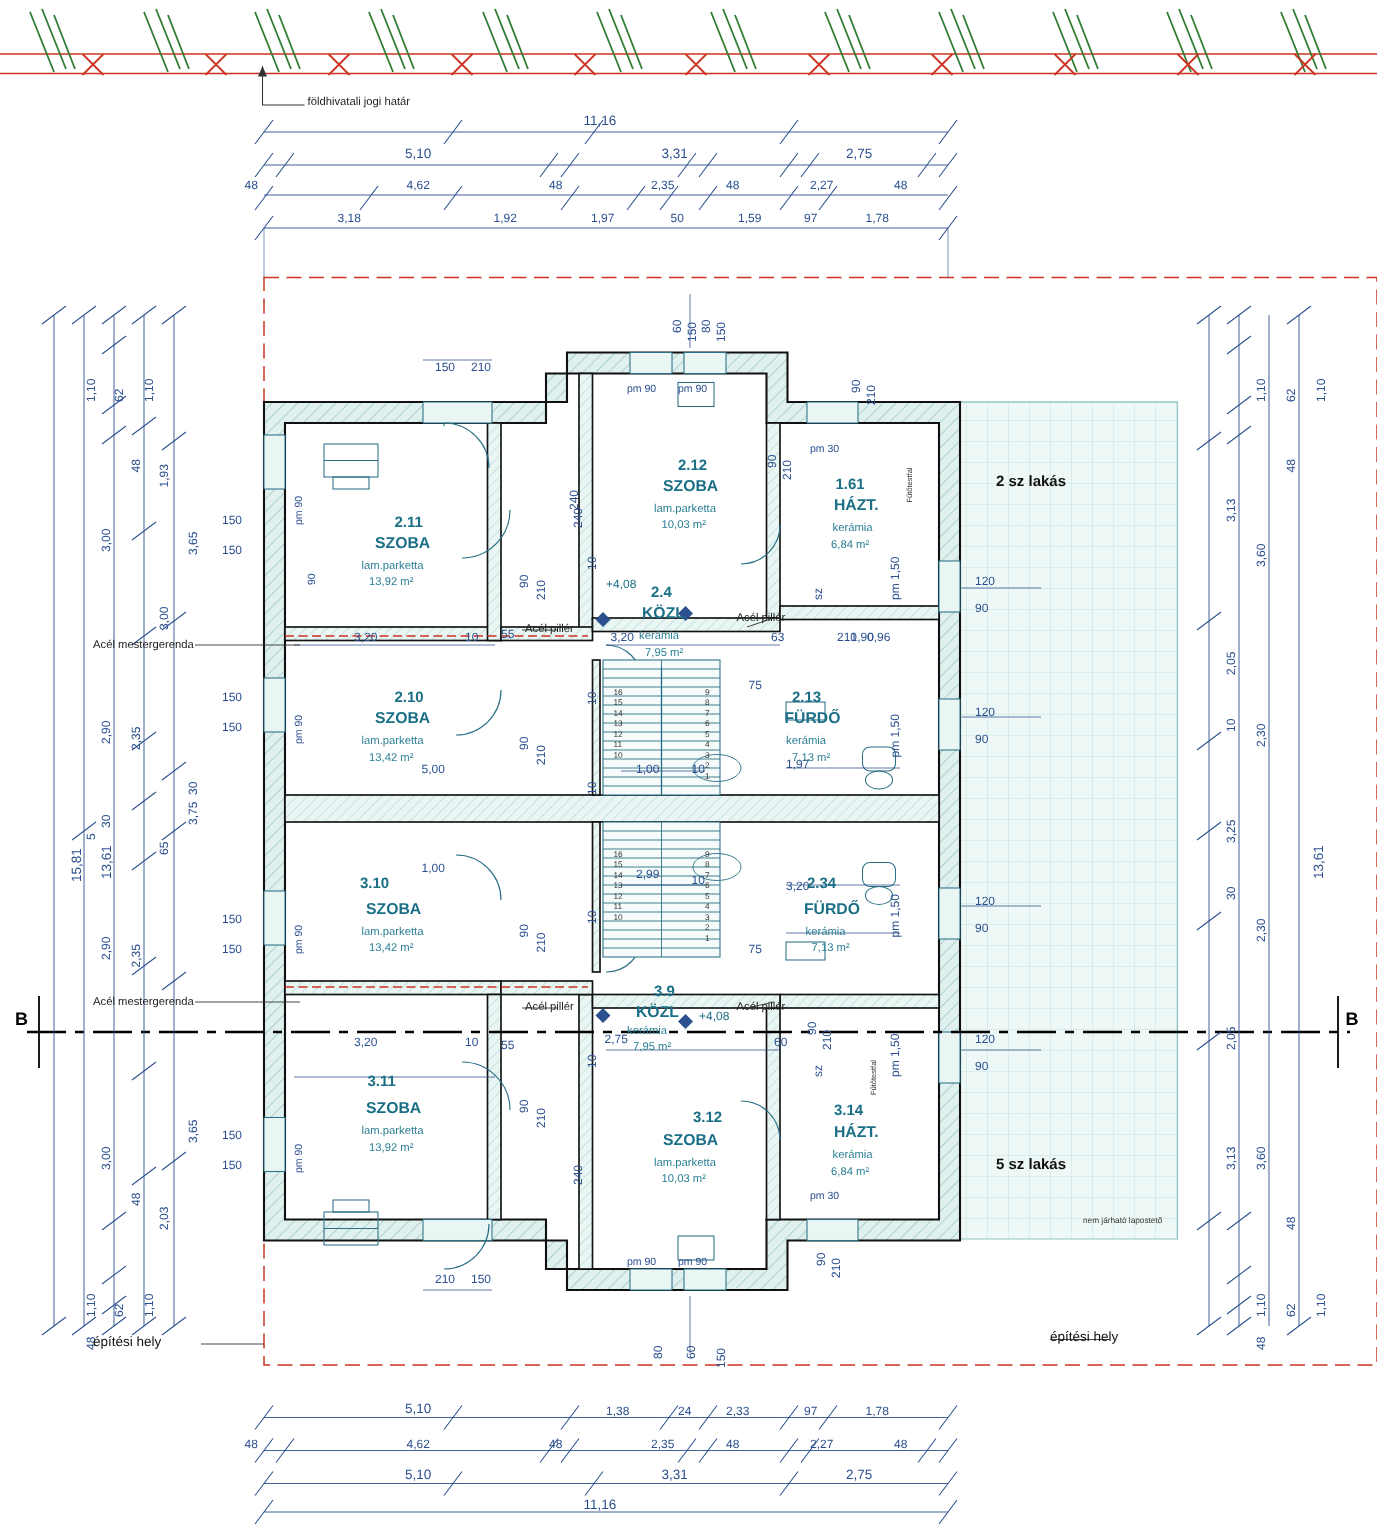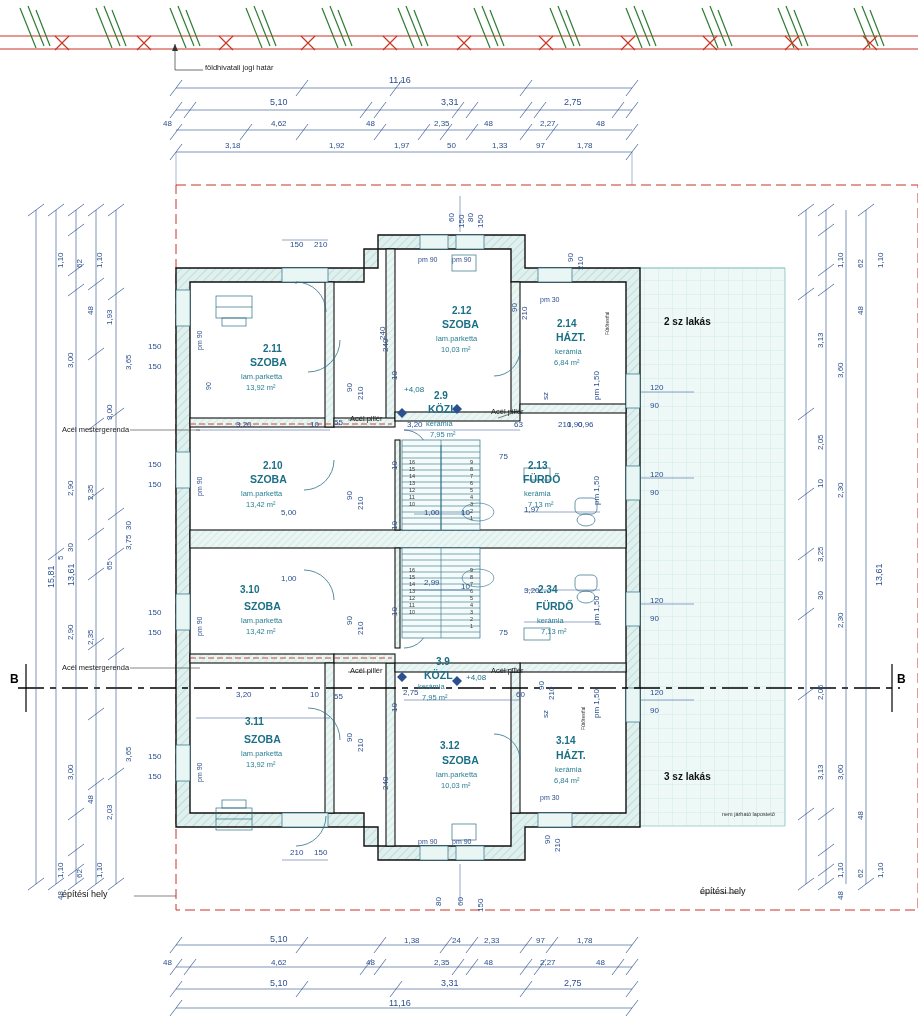--- a/index.html
+++ b/index.html
@@ -339,21 +339,21 @@
 <div class="lbl dim" style="left:366px;top:119px">48</div>
 <div class="lbl dim" style="left:434px;top:119px">2,35</div>
 <div class="lbl dim" style="left:484px;top:119px">48</div>
 <div class="lbl dim" style="left:540px;top:119px">2,27</div>
 <div class="lbl dim" style="left:596px;top:119px">48</div>
 
 <div class="lbl dim" style="left:225px;top:141px">3,18</div>
 <div class="lbl dim" style="left:329px;top:141px">1,92</div>
 <div class="lbl dim" style="left:394px;top:141px">1,97</div>
 <div class="lbl dim" style="left:447px;top:141px">50</div>
-<div class="lbl dim" style="left:492px;top:141px">1,33</div>
+<div class="lbl dim" style="left:492px;top:141px">1,59</div>
 <div class="lbl dim" style="left:536px;top:141px">97</div>
 <div class="lbl dim" style="left:577px;top:141px">1,78</div>
 
 <div class="lbl dimv" style="left:447px;top:222px">60</div>
 <div class="lbl dimv" style="left:457px;top:228px">150</div>
 <div class="lbl dimv" style="left:466px;top:222px">80</div>
 <div class="lbl dimv" style="left:476px;top:228px">150</div>
 
 <div class="lbl dimv" style="left:434px;top:906px">80</div>
 <div class="lbl dimv" style="left:456px;top:906px">60</div>
@@ -567,46 +567,46 @@
 <div class="lbl rno" style="left:263px;top:460px">2.10</div>
 <div class="lbl rname" style="left:250px;top:473px">SZOBA</div>
 <div class="lbl rfin" style="left:241px;top:489px">lam.parketta</div>
 <div class="lbl rarea" style="left:246px;top:500px">13,42 m²</div>
 
 <div class="lbl rno" style="left:452px;top:305px">2.12</div>
 <div class="lbl rname" style="left:442px;top:318px">SZOBA</div>
 <div class="lbl rfin" style="left:436px;top:334px">lam.parketta</div>
 <div class="lbl rarea" style="left:441px;top:345px">10,03 m²</div>
 
-<div class="lbl rno" style="left:557px;top:318px">2.14</div>
+<div class="lbl rno" style="left:557px;top:318px">1.61</div>
 <div class="lbl rname" style="left:556px;top:331px">HÁZT.</div>
 <div class="lbl rfin" style="left:555px;top:347px">kerámia</div>
 <div class="lbl rarea" style="left:554px;top:358px">6,84 m²</div>
 
-<div class="lbl rno" style="left:434px;top:390px">2.9</div>
+<div class="lbl rno" style="left:434px;top:390px">2.4</div>
 <div class="lbl rname" style="left:428px;top:403px">KÖZL</div>
 <div class="lbl rfin" style="left:426px;top:419px">kerámia</div>
 <div class="lbl rarea" style="left:430px;top:430px">7,95 m²</div>
 
 <div class="lbl rno" style="left:528px;top:460px">2.13</div>
 <div class="lbl rname" style="left:523px;top:473px">FÜRDŐ</div>
 <div class="lbl rfin" style="left:524px;top:489px">kerámia</div>
 <div class="lbl rarea" style="left:528px;top:500px">7,13 m²</div>
 
 <div class="lbl rno" style="left:240px;top:584px">3.10</div>
 <div class="lbl rname" style="left:244px;top:600px">SZOBA</div>
 <div class="lbl rfin" style="left:241px;top:616px">lam.parketta</div>
 <div class="lbl rarea" style="left:246px;top:627px">13,42 m²</div>
 
 <div class="lbl rno" style="left:245px;top:716px">3.11</div>
 <div class="lbl rname" style="left:244px;top:733px">SZOBA</div>
 <div class="lbl rfin" style="left:241px;top:749px">lam.parketta</div>
 <div class="lbl rarea" style="left:246px;top:760px">13,92 m²</div>
 
-<div class="lbl rno" style="left:440px;top:740px">3.12</div>
+<div class="lbl rno" style="left:462px;top:740px">3.12</div>
 <div class="lbl rname" style="left:442px;top:754px">SZOBA</div>
 <div class="lbl rfin" style="left:436px;top:770px">lam.parketta</div>
 <div class="lbl rarea" style="left:441px;top:781px">10,03 m²</div>
 
 <div class="lbl rno" style="left:556px;top:735px">3.14</div>
 <div class="lbl rname" style="left:556px;top:749px">HÁZT.</div>
 <div class="lbl rfin" style="left:555px;top:765px">kerámia</div>
 <div class="lbl rarea" style="left:554px;top:776px">6,84 m²</div>
 
 <div class="lbl rno" style="left:436px;top:656px">3.9</div>
@@ -616,21 +616,21 @@
 
 <div class="lbl rno" style="left:538px;top:584px">2.34</div>
 <div class="lbl rname" style="left:536px;top:600px">FÜRDŐ</div>
 <div class="lbl rfin" style="left:537px;top:616px">kerámia</div>
 <div class="lbl rarea" style="left:541px;top:627px">7,13 m²</div>
 
 <div class="lbl plus" style="left:404px;top:385px">+4,08</div>
 <div class="lbl plus" style="left:466px;top:673px">+4,08</div>
 
 <div class="lbl flat" style="left:664px;top:316px">2 sz lakás</div>
-<div class="lbl flat" style="left:664px;top:771px">3 sz lakás</div>
+<div class="lbl flat" style="left:664px;top:771px">5 sz lakás</div>
 
 <div class="lbl note" style="left:62px;top:425px">Acél mestergerenda</div>
 <div class="lbl note" style="left:62px;top:663px">Acél mestergerenda</div>
 <div class="lbl note" style="left:350px;top:414px">Acél pillér</div>
 <div class="lbl note" style="left:350px;top:666px">Acél pillér</div>
 <div class="lbl note" style="left:491px;top:407px">Acél pillér</div>
 <div class="lbl note" style="left:491px;top:666px">Acél pillér</div>
 
 <div class="lbl note-b" style="left:62px;top:889px">építési hely</div>
 <div class="lbl note-b" style="left:700px;top:886px">építési hely</div>

